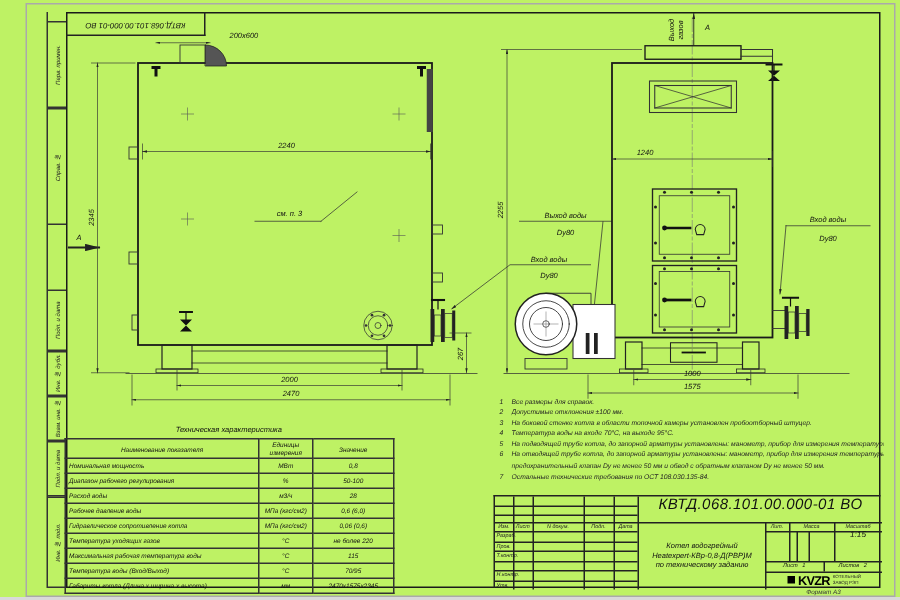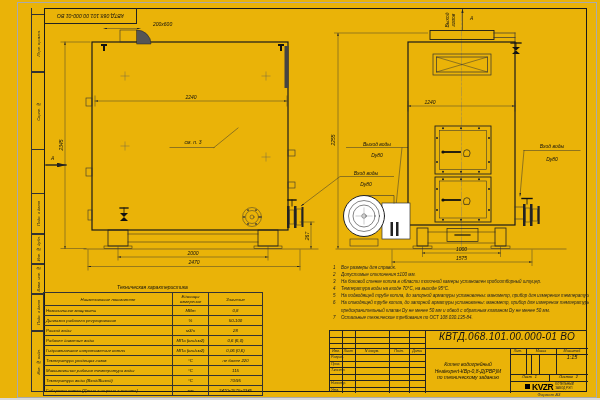--- a/index.html
+++ b/index.html
@@ -1,16 +1,16 @@
 <!DOCTYPE html>
 <html><head>
 <meta charset="utf-8">
 <style>
   html,body{margin:0;padding:0;background:#fff;}
-  .sheet{position:relative;width:600px;height:400px;background:#eab308;overflow:hidden;
+  .sheet{position:relative;width:600px;height:400px;background:#bef264;overflow:hidden;
          font-family:"Liberation Sans",sans-serif;color:#111;}
   .outer-border{position:absolute;left:17px;top:2px;width:578px;height:394px;border:1px solid #aaa;}
   .frame{position:absolute;left:44px;top:8px;width:543px;height:384px;border:1.5px solid #1a1a1a;box-sizing:border-box;}
   .bottom-edge{position:absolute;left:0;bottom:0;width:100%;height:2px;background:#d9d9d9;}
   
   .mstrip{position:absolute;left:31px;top:8px;width:13px;height:384px;border-left:1px solid #333;box-sizing:border-box;}
   .mcell{position:absolute;left:0;width:100%;border-top:1px solid #333;border-bottom:1px solid #333;
          display:flex;align-items:center;justify-content:center;box-sizing:border-box;}
   .mcell span{writing-mode:vertical-rl;transform:rotate(180deg);font:italic 4px "Liberation Sans",sans-serif;
               white-space:nowrap;color:#222;}

